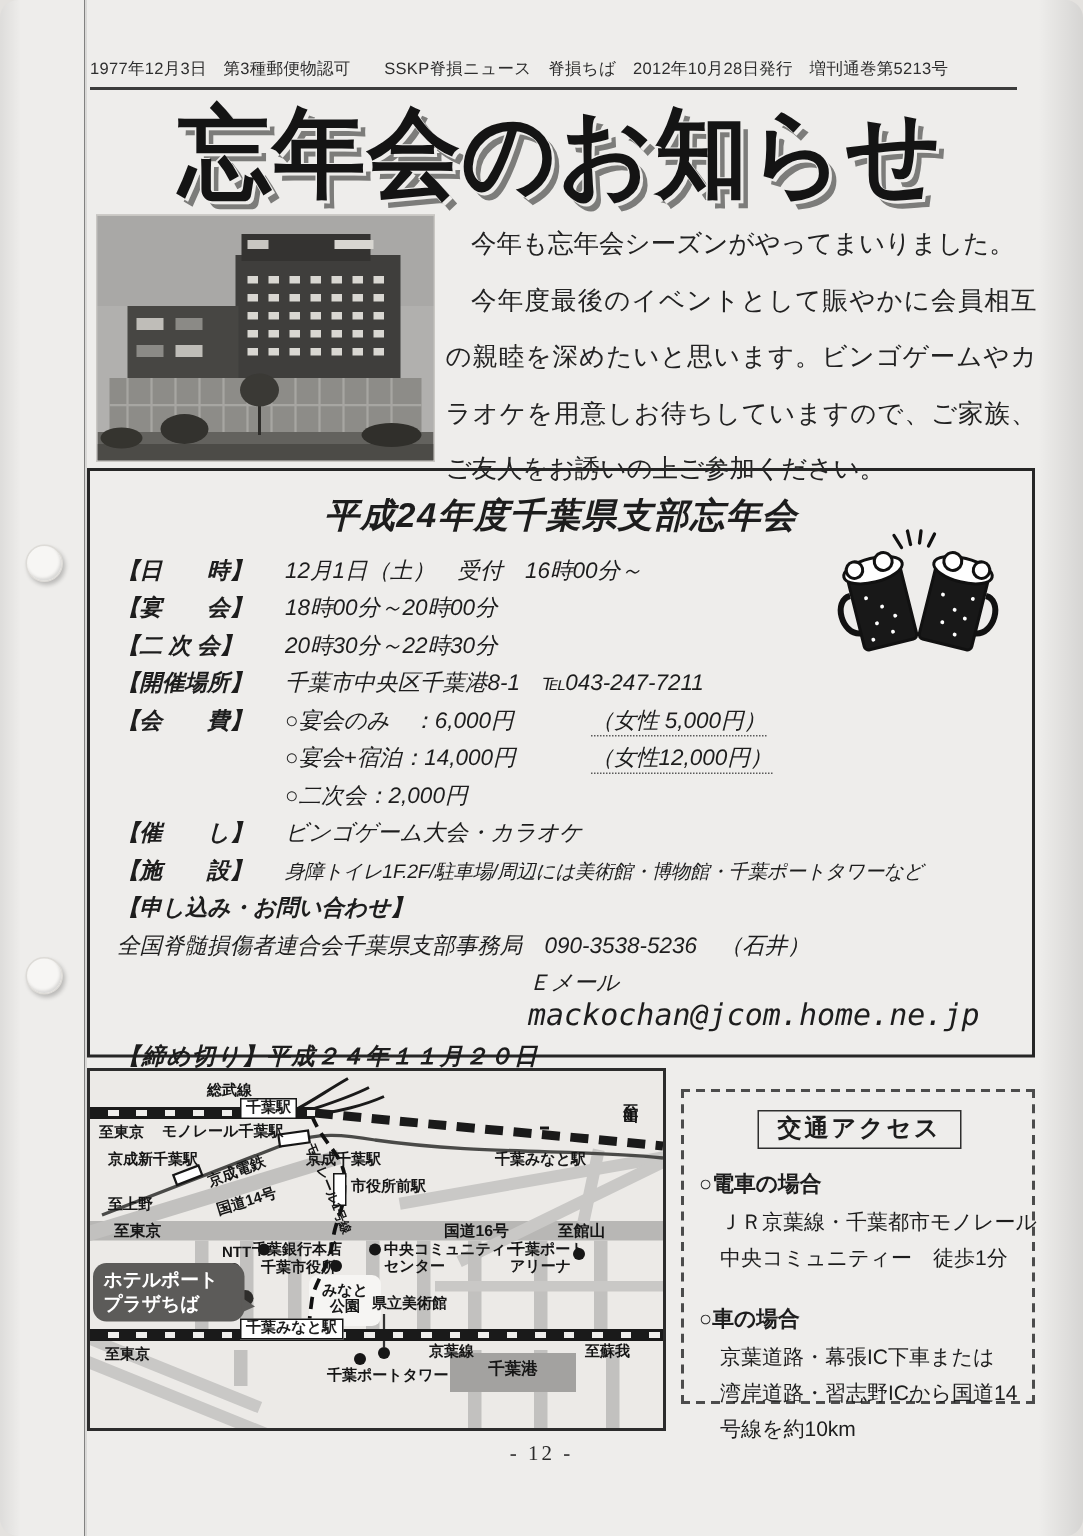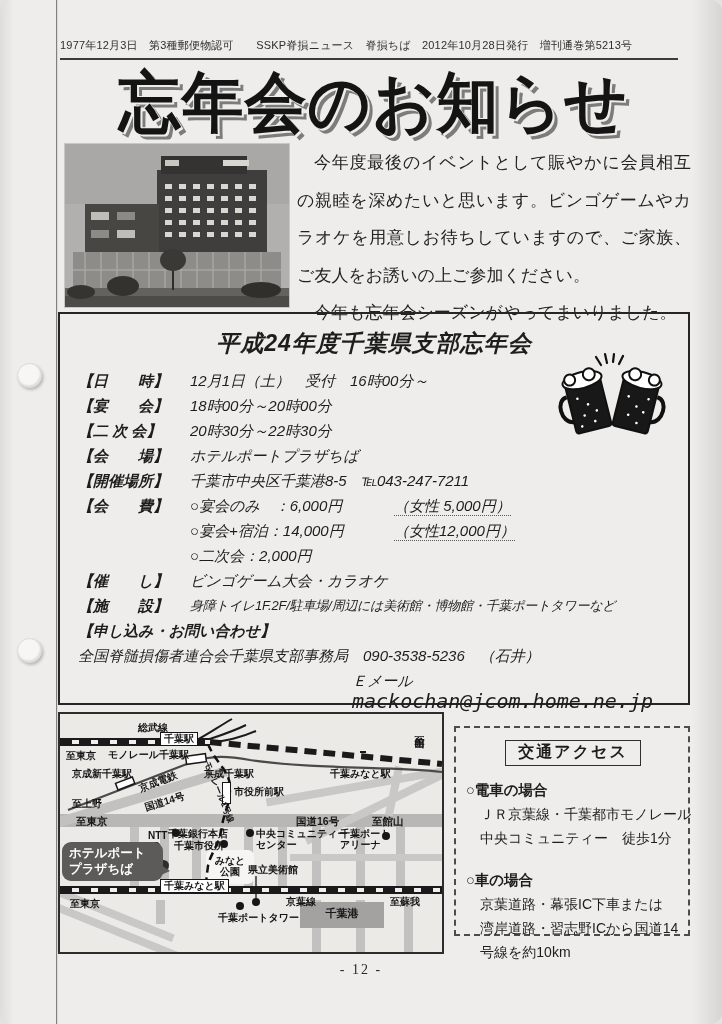--- a/index.html
+++ b/index.html
@@ -198,46 +198,42 @@
       <rect x="0" y="152" width="224" height="11" fill="#4c4b47"></rect>
       <ellipse cx="58" cy="142" rx="16" ry="10" fill="#33322e"></ellipse>
       <line x1="108" y1="146" x2="108" y2="120" stroke="#2e2d2a" stroke-width="2"></line>
       <ellipse cx="108" cy="116" rx="13" ry="11" fill="#3a3935"></ellipse>
       <ellipse cx="196" cy="146" rx="20" ry="8" fill="#302f2b"></ellipse>
       <ellipse cx="16" cy="148" rx="14" ry="7" fill="#35342f"></ellipse>
     </svg>
   </div>
 
   <div class="intro">
+    <p>今年も忘年会シーズンがやってまいりました。</p>
     <p>今年度最後のイベントとして賑やかに会員相互の親睦を深めたいと思います。ビンゴゲームやカラオケを用意しお待ちしていますので、ご家族、ご友人をお誘いの上ご参加ください。</p>
-    <p>今年も忘年会シーズンがやってまいりました。</p>
   </div>
 
   <div class="evbox">
     <div class="ev-heading">平成24年度千葉県支部忘年会</div>
 
     <div class="row">
       <span class="lbl">【日　　時】</span>
       <span class="val">12月1日（土）　受付　16時00分～</span>
     </div>
     <div class="row">
       <span class="lbl">【宴　　会】</span>
       <span class="val">18時00分～20時00分</span>
     </div>
     <div class="row">
       <span class="lbl">【二 次 会】</span>
       <span class="val">20時30分～22時30分</span>
     </div>
     <div class="row">
-      <span class="lbl">【会　　場】</span>
-      <span class="val">ホテルポートプラザちば</span>
-    </div>
-    <div class="row">
       <span class="lbl">【開催場所】</span>
-      <span class="val">千葉市中央区千葉港8-5　℡043-247-7211</span>
+      <span class="val">千葉市中央区千葉港8-1　℡043-247-7211</span>
     </div>
     <div class="row">
       <span class="lbl">【会　　費】</span>
       <span class="val"><span class="fee-main">○宴会のみ　：6,000円</span><span class="fee-note">（女性 5,000円）</span></span>
     </div>
     <div class="row">
       <span class="lbl"></span>
       <span class="val"><span class="fee-main">○宴会+宿泊：14,000円</span><span class="fee-note">（女性12,000円）</span></span>
     </div>
     <div class="row">

